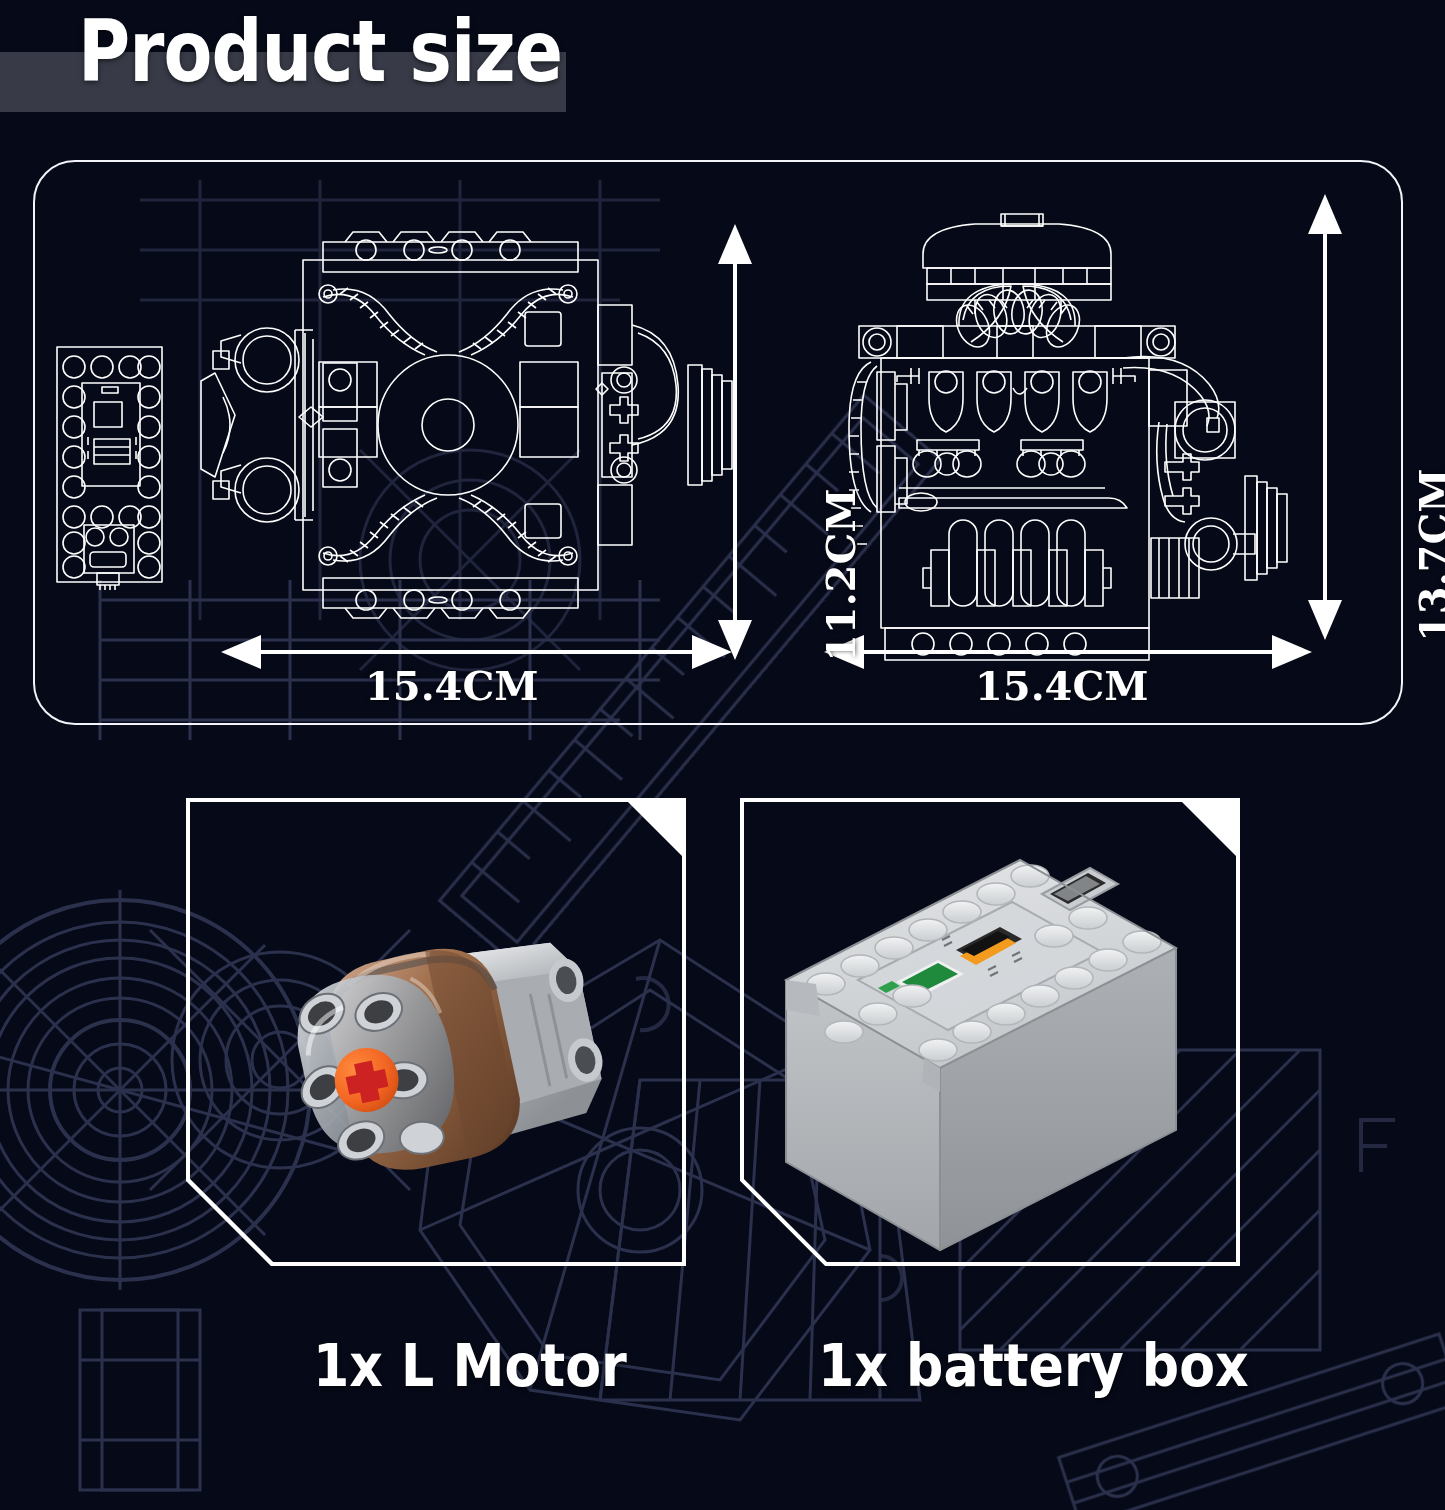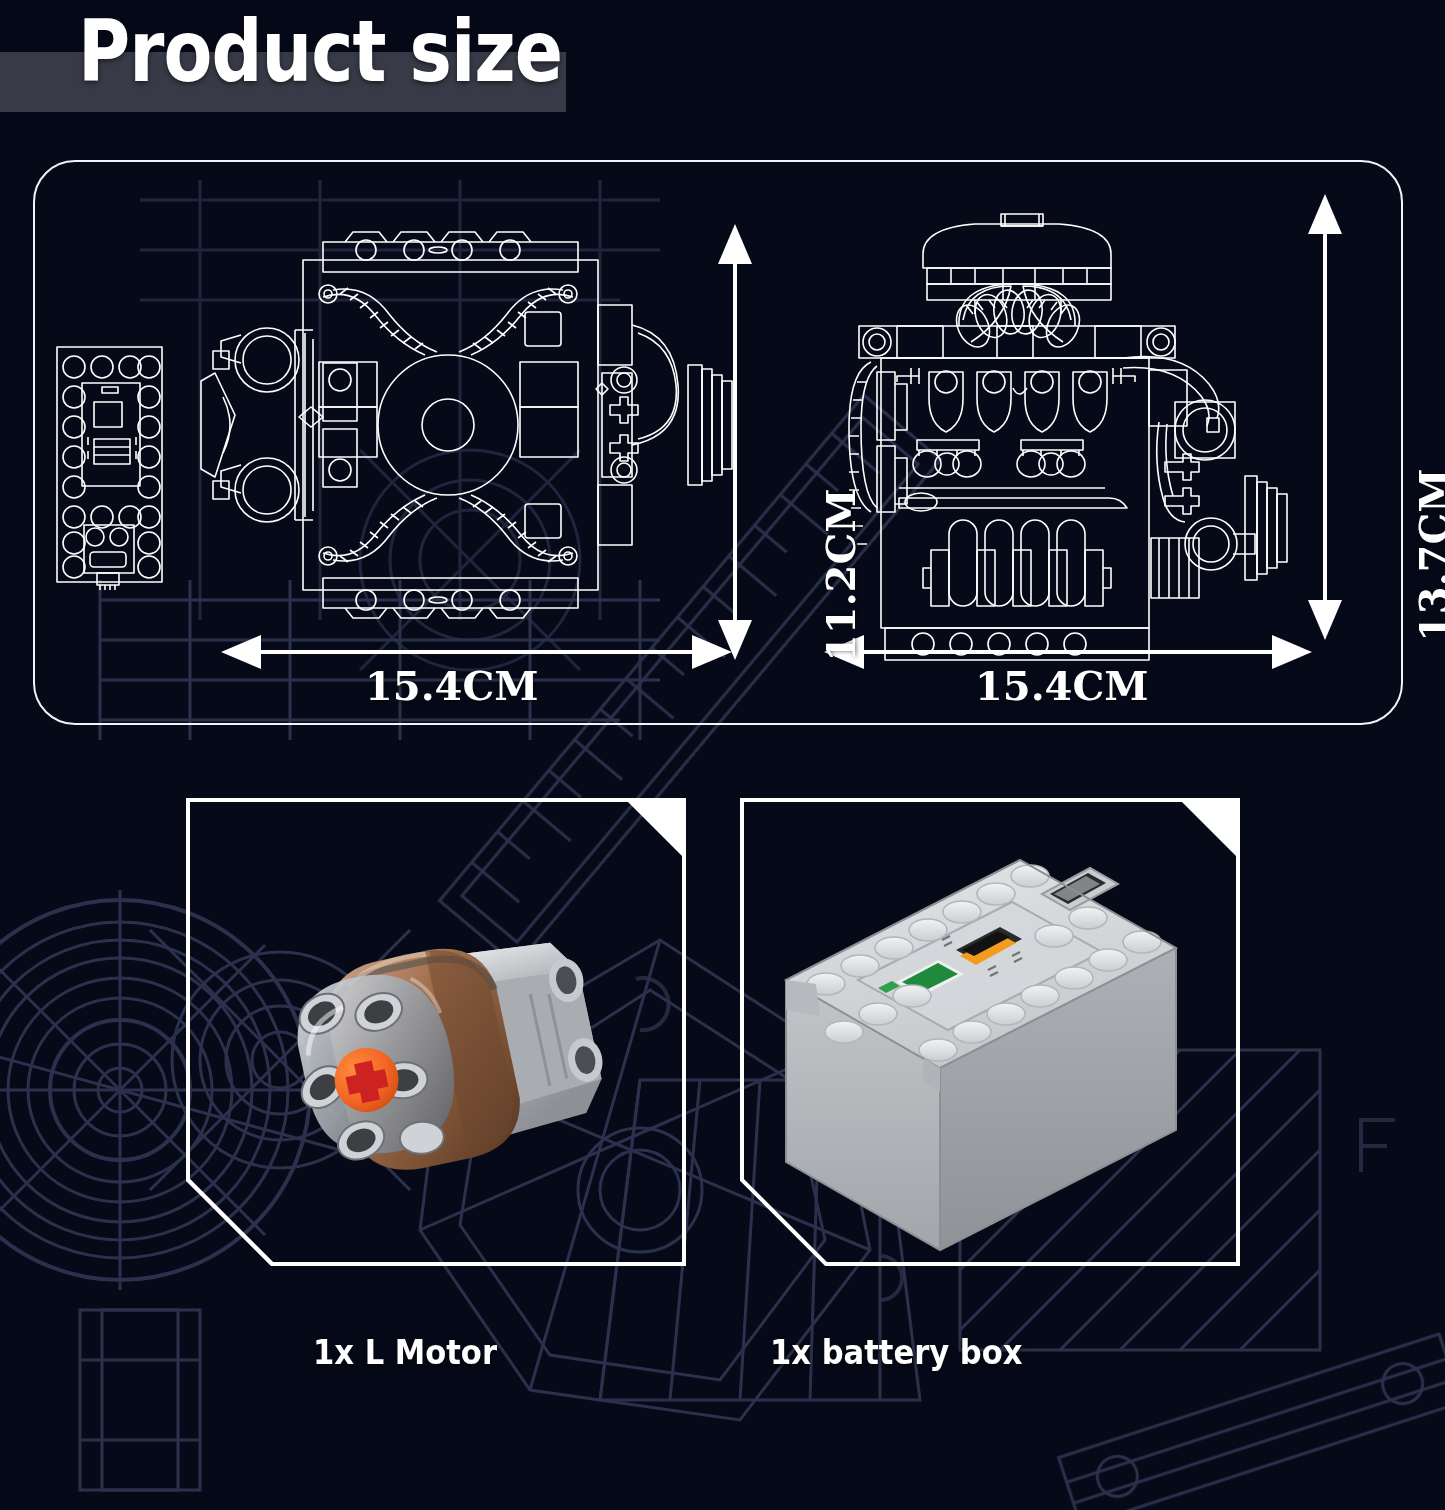--- a/index.html
+++ b/index.html
@@ -36,21 +36,21 @@
     font-family:"DejaVu Serif","Liberation Serif",serif;
     font-size:40px;letter-spacing:0px;white-space:nowrap;
     text-shadow:0 1px 4px rgba(0,0,0,.6);z-index:5;
   }
   .dim-label.vert{transform:rotate(-90deg);transform-origin:left top;}
   
   .prod-frame{position:absolute;z-index:3;}
   .prod-caption{
     position:absolute;z-index:4;color:#ffffff;font-weight:bold;
     font-family:"DejaVu Sans Condensed","Liberation Sans",sans-serif;
-    font-size:34px;white-space:nowrap;letter-spacing:0px;
+    font-size:58px;white-space:nowrap;letter-spacing:0px;
     text-shadow:0 2px 5px rgba(0,0,0,.6);
   }
   .prod-img{position:absolute;z-index:3;}
   svg{display:block;}
 </style>
 </head>
 <body>
 
 <div class="watermark">
   <svg width="1445" height="1510" viewBox="0 0 1445 1510">
@@ -665,13 +665,13 @@
   <g fill="none" stroke="#8c8f93" stroke-width="2">
     <path d="M14 148 L248 28 L404 116 L168 236 Z"></path>
     <path d="M168 236 L168 418"></path>
     <path d="M14 148 L14 330 L168 418 L404 298 L404 116"></path>
   </g>
 
   <path d="M14 148 L44 152 L48 184 L14 178 Z" fill="#b6b9bd"></path>
   <path d="M152 226 L168 236 L168 260 L150 250 Z" fill="#b0b3b7"></path>
 </svg>
 
-<div class="prod-caption" style="left:770px;top:1332px;">1x  battery box</div>
+<div class="prod-caption" style="left:818px;top:1332px;">1x  battery box</div>
 
 </body></html>

